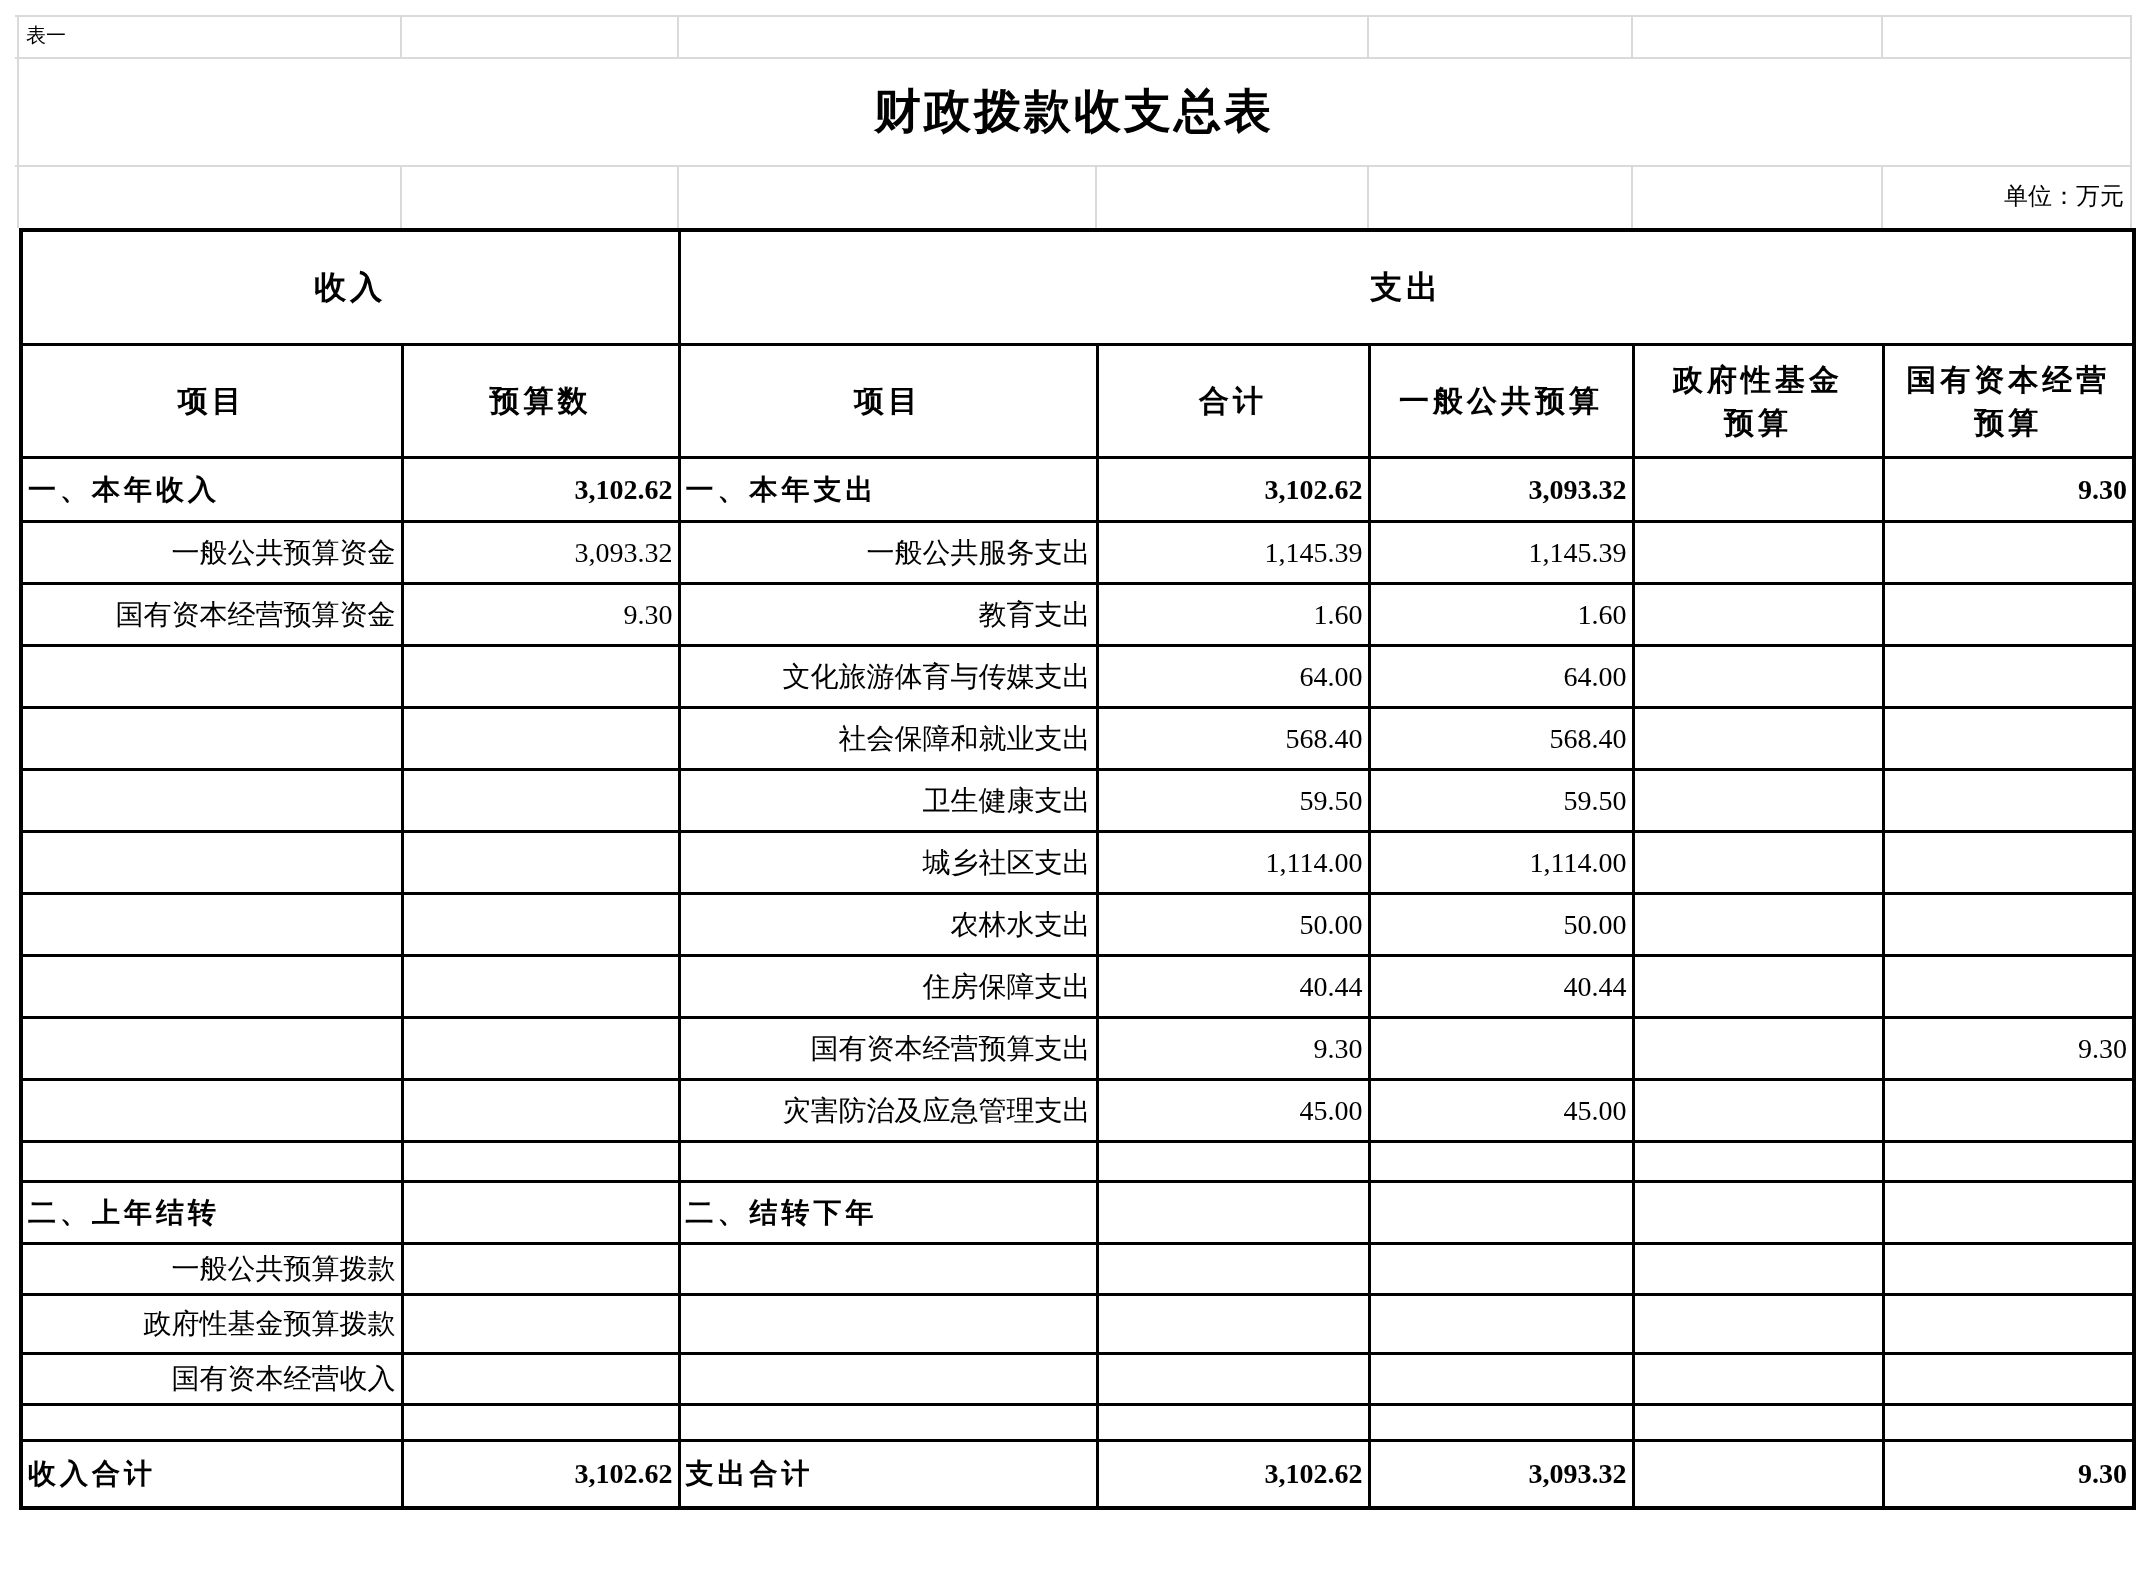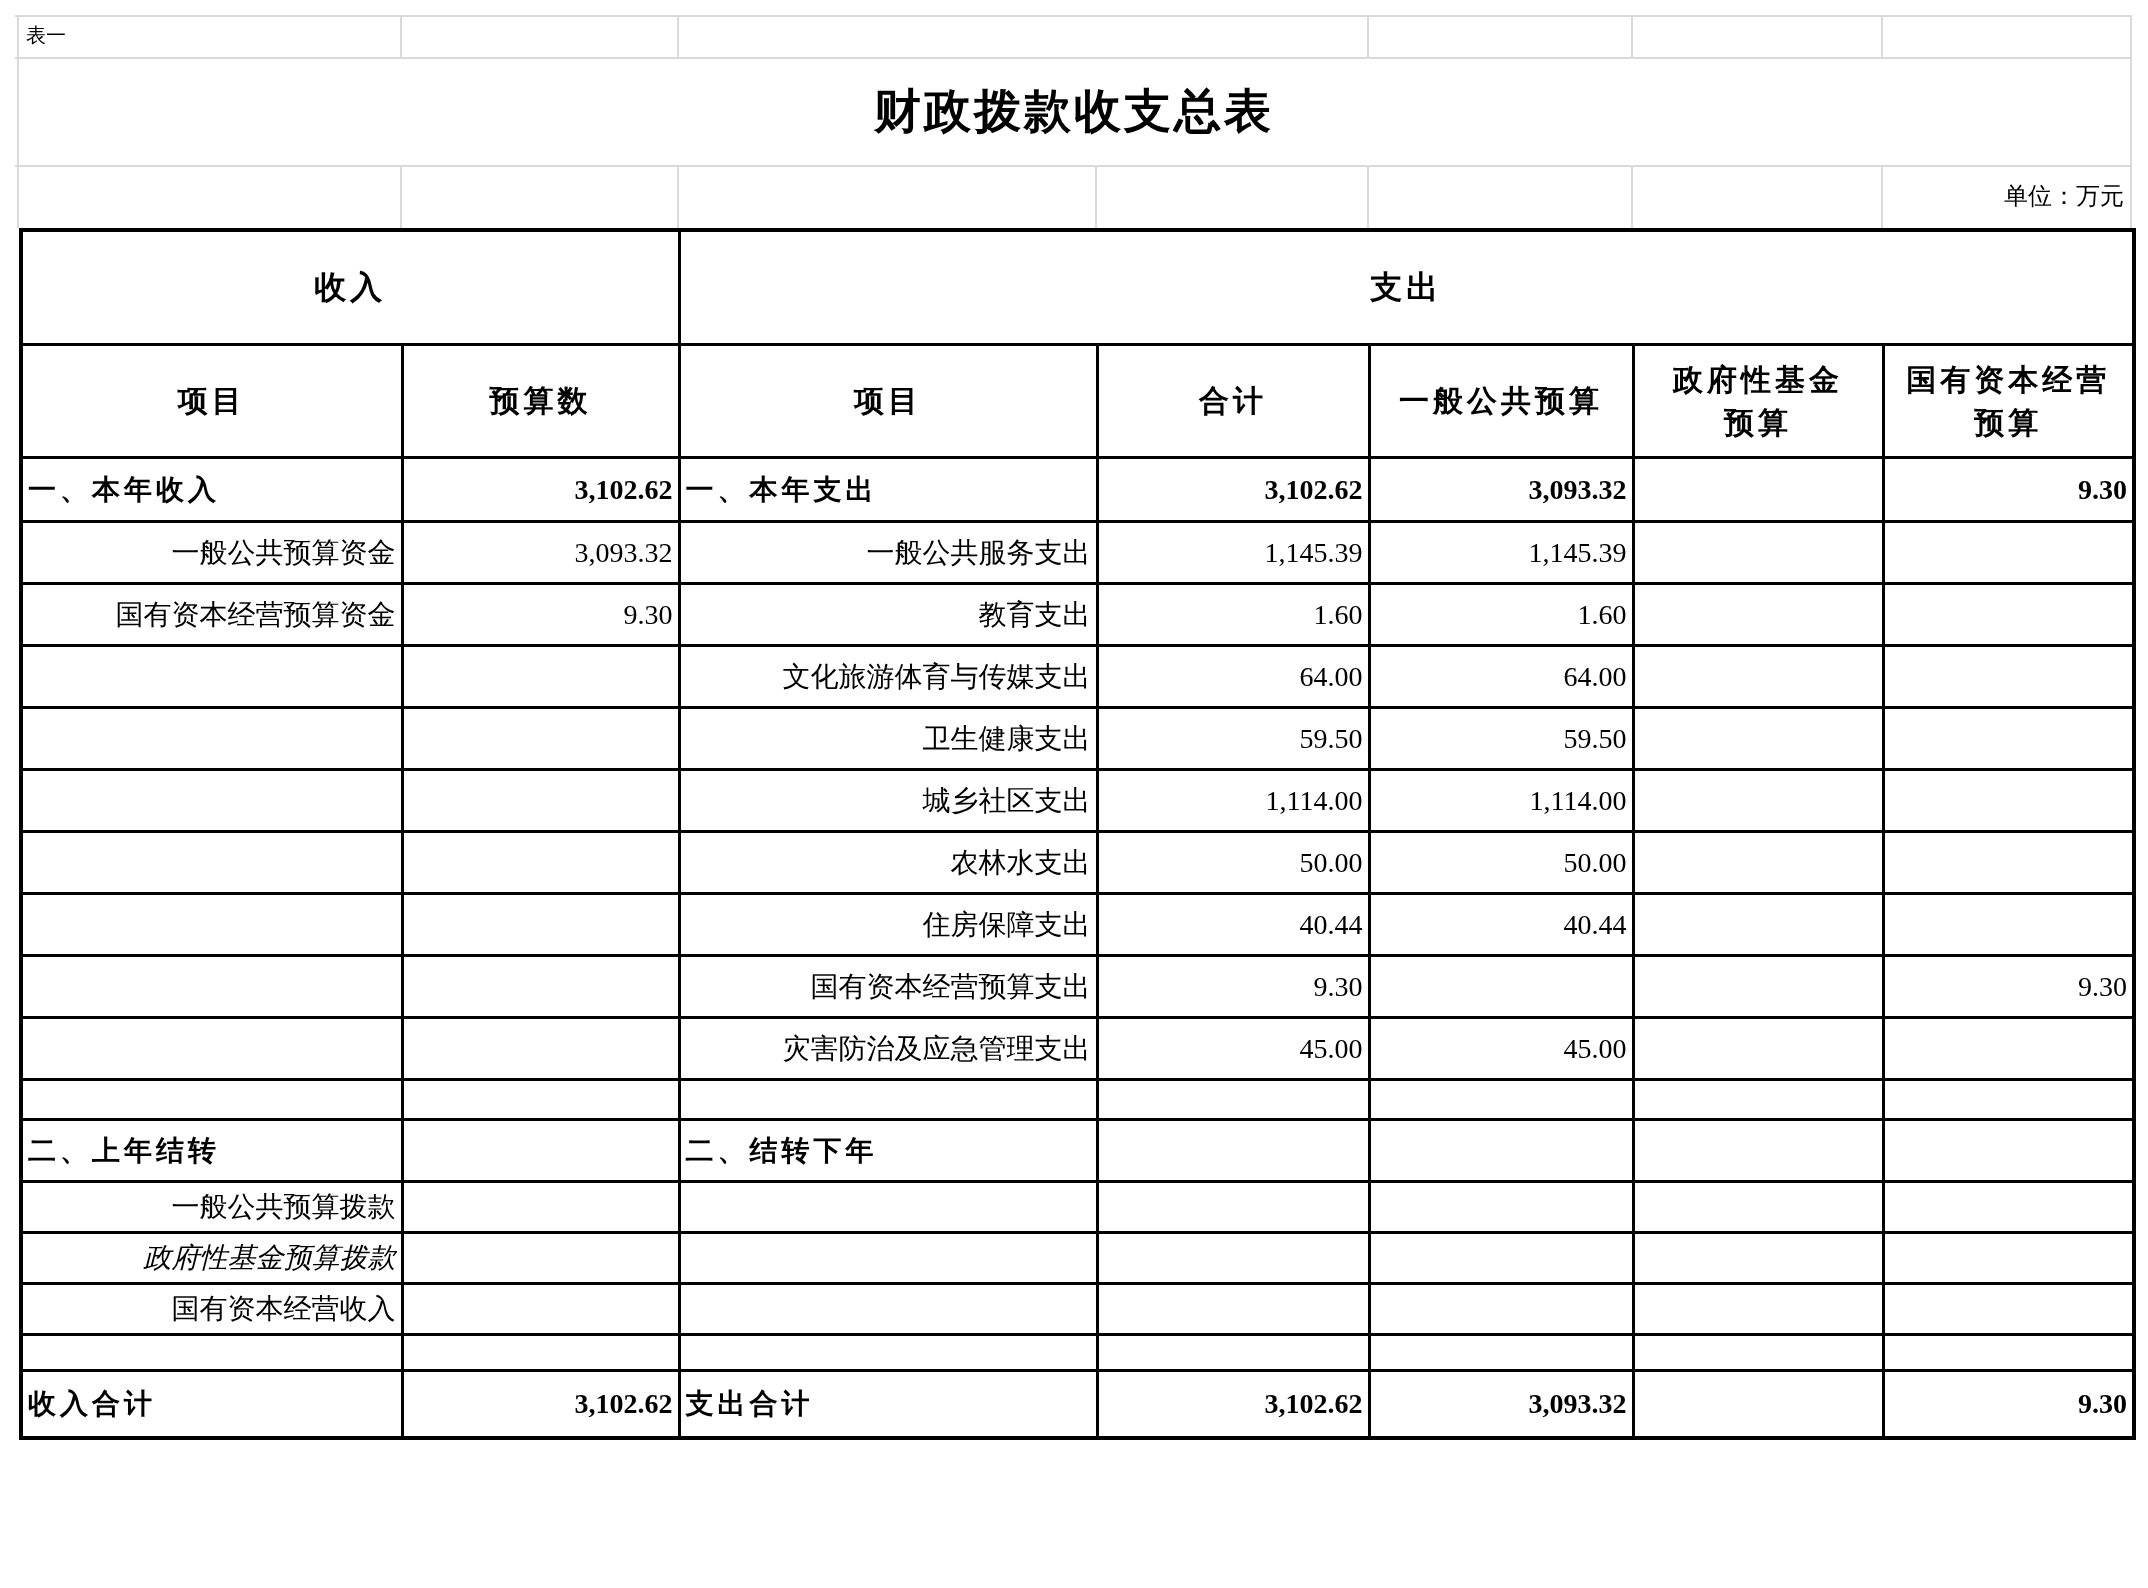--- a/index.html
+++ b/index.html
@@ -124,20 +124,29 @@
         <td class="c-num"></td>
         <td class="c-left">文化旅游体育与传媒支出</td>
         <td class="c-num">64.00</td>
         <td class="c-num">64.00</td>
         <td class="c-num"></td>
         <td class="c-num"></td>
       </tr>
       <tr class="item" style="height: 62px;">
         <td class="c-left"></td>
         <td class="c-num"></td>
+        <td class="c-left">社会保障和就业支出</td>
+        <td class="c-num">568.40</td>
+        <td class="c-num">568.40</td>
+        <td class="c-num"></td>
+        <td class="c-num"></td>
+      </tr>
+      <tr class="item" style="height: 62px;">
+        <td class="c-left"></td>
+        <td class="c-num"></td>
         <td class="c-left">卫生健康支出</td>
         <td class="c-num">59.50</td>
         <td class="c-num">59.50</td>
         <td class="c-num"></td>
         <td class="c-num"></td>
       </tr>
       <tr class="item" style="height: 62px;">
         <td class="c-left"></td>
         <td class="c-num"></td>
         <td class="c-left">城乡社区支出</td>
@@ -202,21 +211,21 @@
       </tr>
       <tr class="item" style="height: 51px;">
         <td class="c-left">一般公共预算拨款</td>
         <td class="c-num"></td>
         <td class="c-left"></td>
         <td class="c-num"></td>
         <td class="c-num"></td>
         <td class="c-num"></td>
         <td class="c-num"></td>
       </tr>
-      <tr class="item" style="height: 51px; font-style: italic;">
+      <tr class="item" style="height: 59px;">
         <td class="c-left">政府性基金预算拨款</td>
         <td class="c-num"></td>
         <td class="c-left"></td>
         <td class="c-num"></td>
         <td class="c-num"></td>
         <td class="c-num"></td>
         <td class="c-num"></td>
       </tr>
       <tr class="item" style="height: 51px; margin-left: 6px;">
         <td class="c-left">国有资本经营收入</td>

